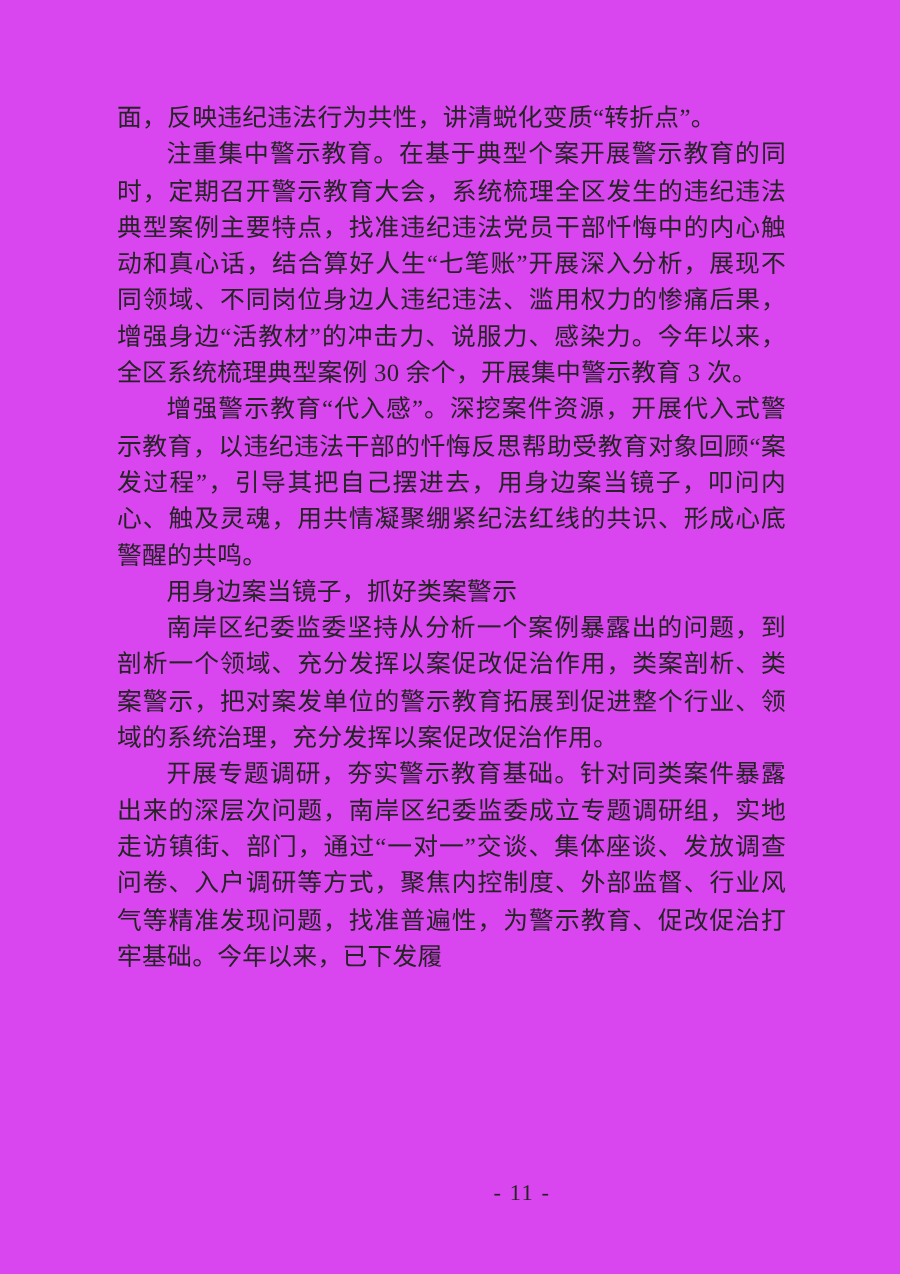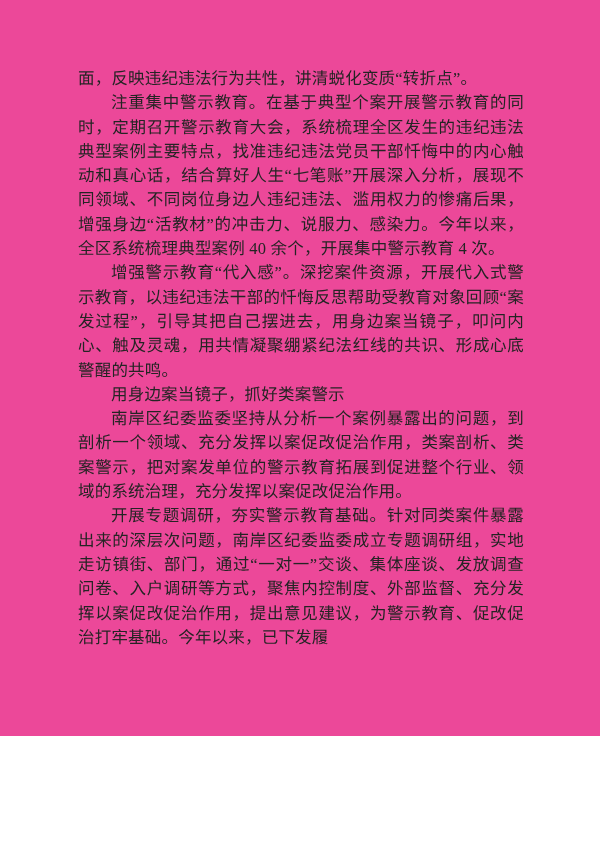--- a/index.html
+++ b/index.html
@@ -3,22 +3,22 @@
   <meta charset="utf-8">
   <style>
     html, body {
       margin: 0;
       padding: 0;
       background: #ffffff;
     }
     .page {
       position: relative;
       width: 600px;
-      height: 736px;
-      background: #ec4899;
+      height: 849px;
+      background: #d946ef;
       overflow: hidden;
       font-family: "Liberation Serif", "DejaVu Serif", serif;
       color: #242424;
     }
     .doc-body {
       position: absolute;
       left: 78px;
       top: 67px;
       width: 446px;
       font-size: 16.5px;
@@ -45,20 +45,20 @@
       color: #242424;
       padding-left: 48px;
     }
   </style>
 </head>
 <body>
 
 <div class="page">
   <div class="doc-body">
       <p class="para">面，反映违纪违法行为共性，讲清蜕化变质“转折点”。</p>
-      <p class="para indent">注重集中警示教育。在基于典型个案开展警示教育的同时，定期召开警示教育大会，系统梳理全区发生的违纪违法典型案例主要特点，找准违纪违法党员干部忏悔中的内心触动和真心话，结合算好人生“七笔账”开展深入分析，展现不同领域、不同岗位身边人违纪违法、滥用权力的惨痛后果，增强身边“活教材”的冲击力、说服力、感染力。今年以来，全区系统梳理典型案例 40 余个，开展集中警示教育 4 次。</p>
+      <p class="para indent">注重集中警示教育。在基于典型个案开展警示教育的同时，定期召开警示教育大会，系统梳理全区发生的违纪违法典型案例主要特点，找准违纪违法党员干部忏悔中的内心触动和真心话，结合算好人生“七笔账”开展深入分析，展现不同领域、不同岗位身边人违纪违法、滥用权力的惨痛后果，增强身边“活教材”的冲击力、说服力、感染力。今年以来，全区系统梳理典型案例 30 余个，开展集中警示教育 3 次。</p>
       <p class="para indent">增强警示教育“代入感”。深挖案件资源，开展代入式警示教育，以违纪违法干部的忏悔反思帮助受教育对象回顾“案发过程”，引导其把自己摆进去，用身边案当镜子，叩问内心、触及灵魂，用共情凝聚绷紧纪法红线的共识、形成心底警醒的共鸣。</p>
       <p class="para indent">用身边案当镜子，抓好类案警示</p>
       <p class="para indent">南岸区纪委监委坚持从分析一个案例暴露出的问题，到剖析一个领域、充分发挥以案促改促治作用，类案剖析、类案警示，把对案发单位的警示教育拓展到促进整个行业、领域的系统治理，充分发挥以案促改促治作用。</p>
-      <p class="para indent">开展专题调研，夯实警示教育基础。针对同类案件暴露出来的深层次问题，南岸区纪委监委成立专题调研组，实地走访镇街、部门，通过“一对一”交谈、集体座谈、发放调查问卷、入户调研等方式，聚焦内控制度、外部监督、充分发挥以案促改促治作用，提出意见建议，为警示教育、促改促治打牢基础。今年以来，已下发履</p>
+      <p class="para indent">开展专题调研，夯实警示教育基础。针对同类案件暴露出来的深层次问题，南岸区纪委监委成立专题调研组，实地走访镇街、部门，通过“一对一”交谈、集体座谈、发放调查问卷、入户调研等方式，聚焦内控制度、外部监督、行业风气等精准发现问题，找准普遍性，为警示教育、促改促治打牢基础。今年以来，已下发履</p>
     </div>
   <div class="page-footer">- 11 -</div>
 </div>
 
 </body></html>

